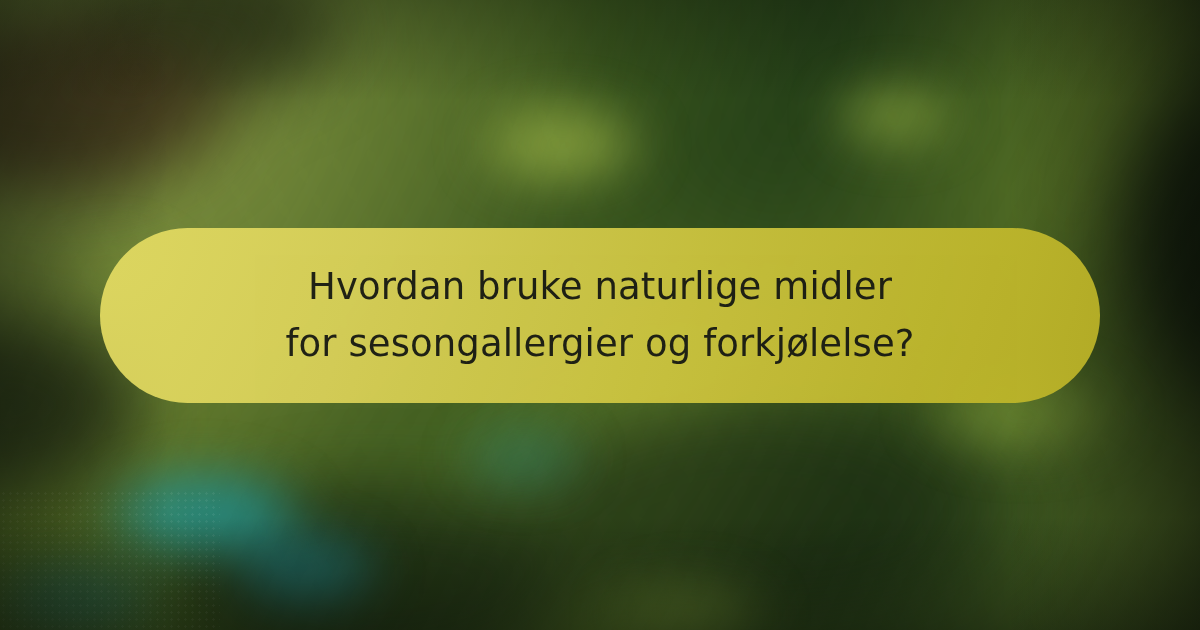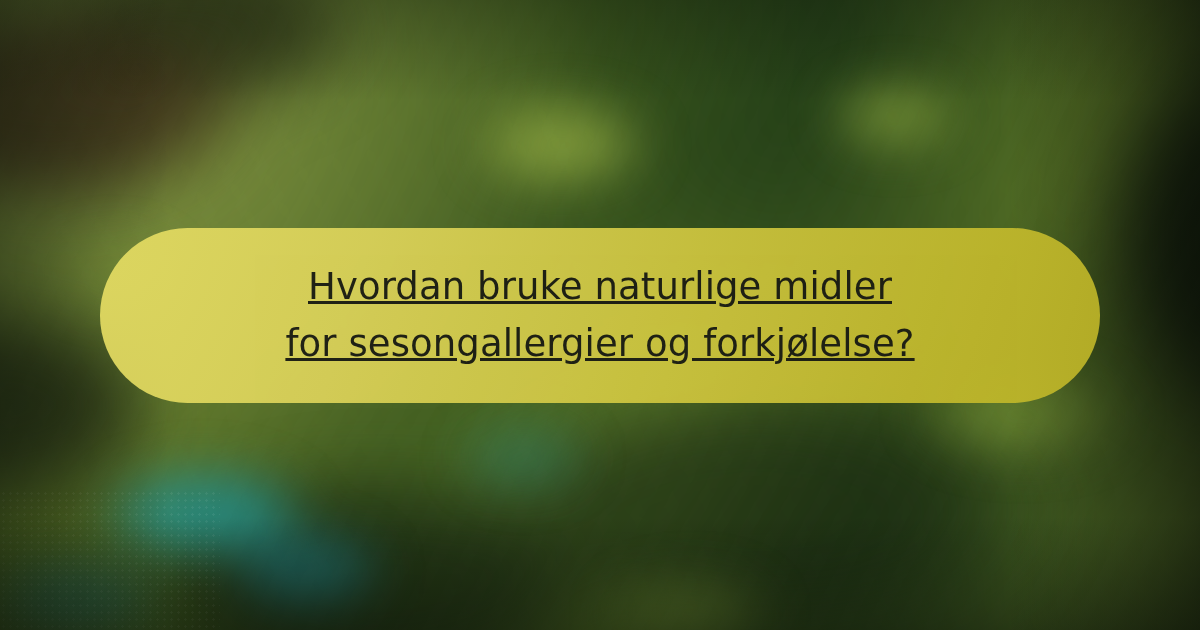--- a/index.html
+++ b/index.html
@@ -139,21 +139,20 @@
   .pill-title {
     margin: 0;
     text-align: center;
     color: #1c1c14;
     font-size: 37px;
     line-height: 1.52;
     font-weight: 400;
     letter-spacing: 0.1px;
     font-family: "DejaVu Sans", sans-serif;
     max-width: 640px;
-    text-decoration: underline;
   }
 </style>
 </head>
 <body>
 
 <div id="stage">
 
   <div class="bg-base"></div>
   <div class="bg-smudges"></div>
   <div class="bg-teal"></div>

